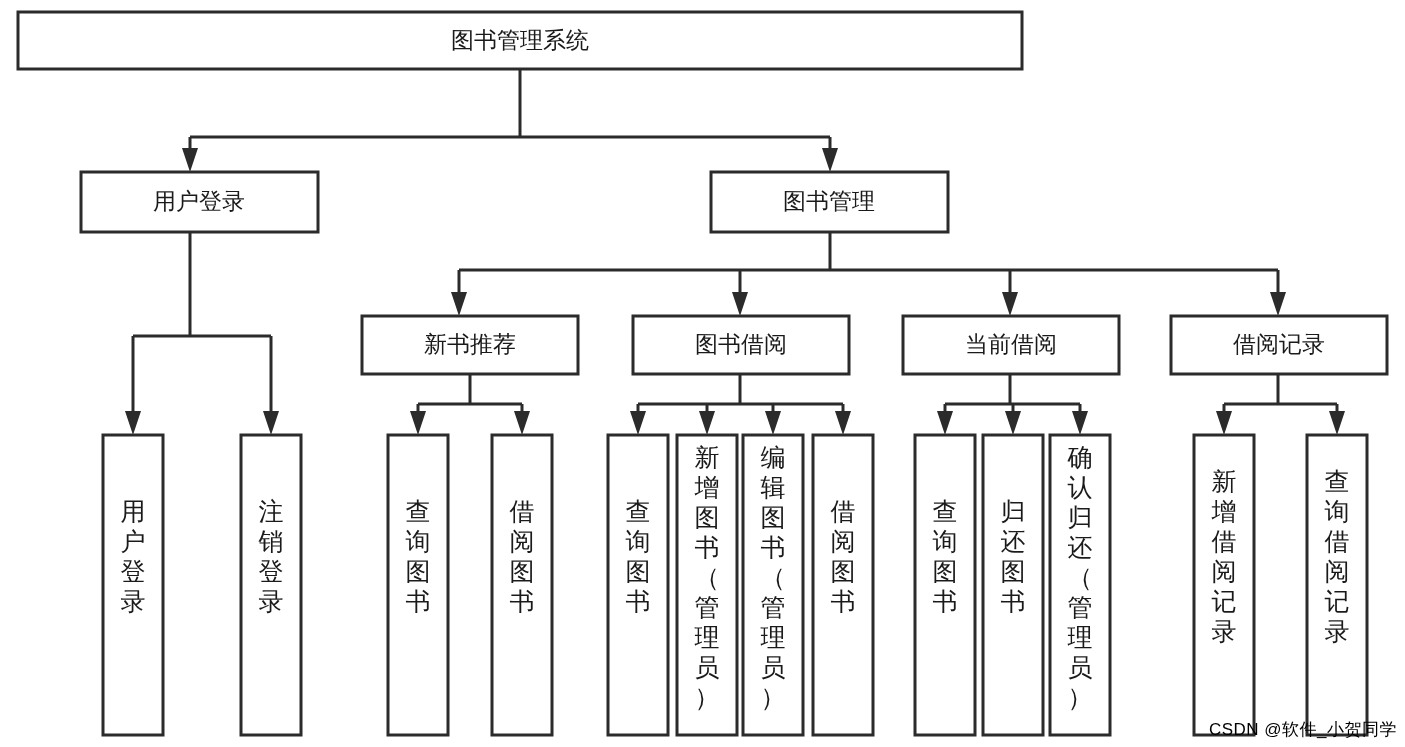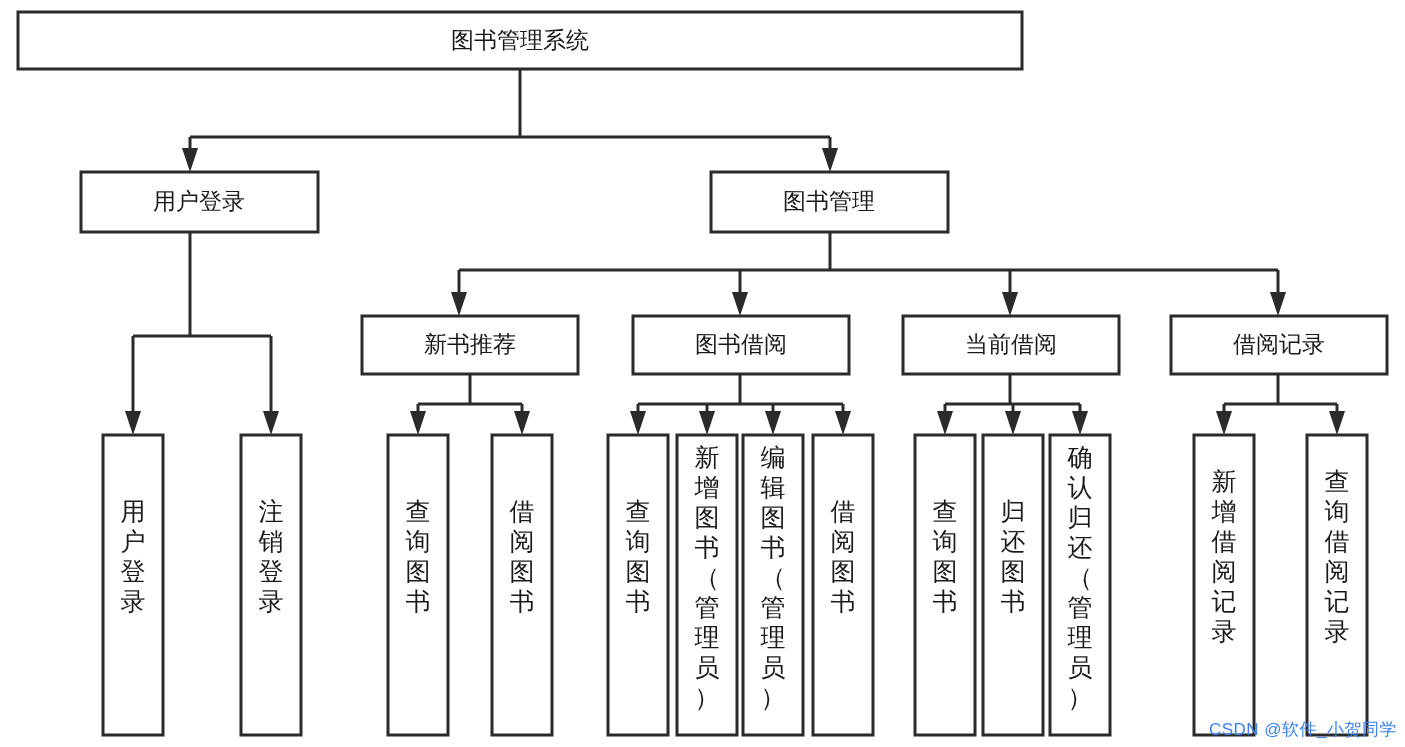--- a/index.html
+++ b/index.html
@@ -45,21 +45,21 @@
   .arrow-head {
     fill: #2b2b2b;
     stroke: none;
   }
   .watermark {
     position: absolute;
     right: 8px;
     bottom: 6px;
     font-family: "Liberation Sans", "DejaVu Sans", sans-serif;
     font-size: 17px;
-    color: #3b82f6;
+    color: #000000;
     white-space: nowrap;
     letter-spacing: 0.5px;
   }
 </style>
 </head>
 <body>
 
 <svg id="diagram" viewBox="0 0 1405 747">
 
   <g>

